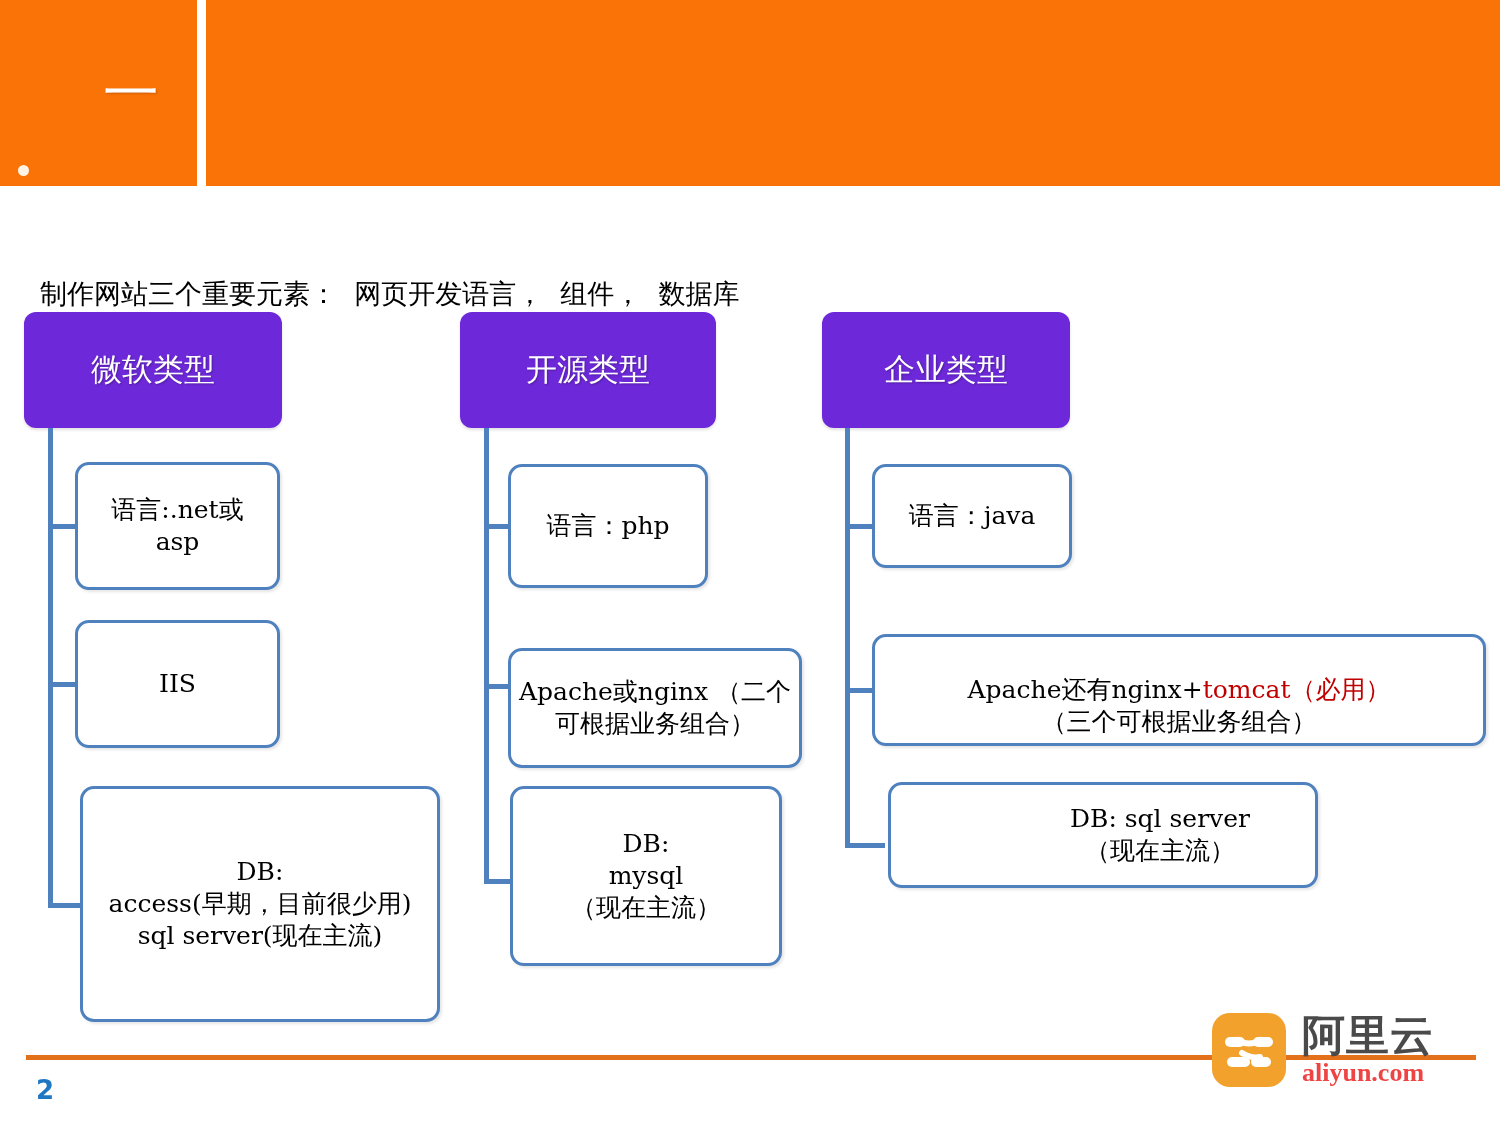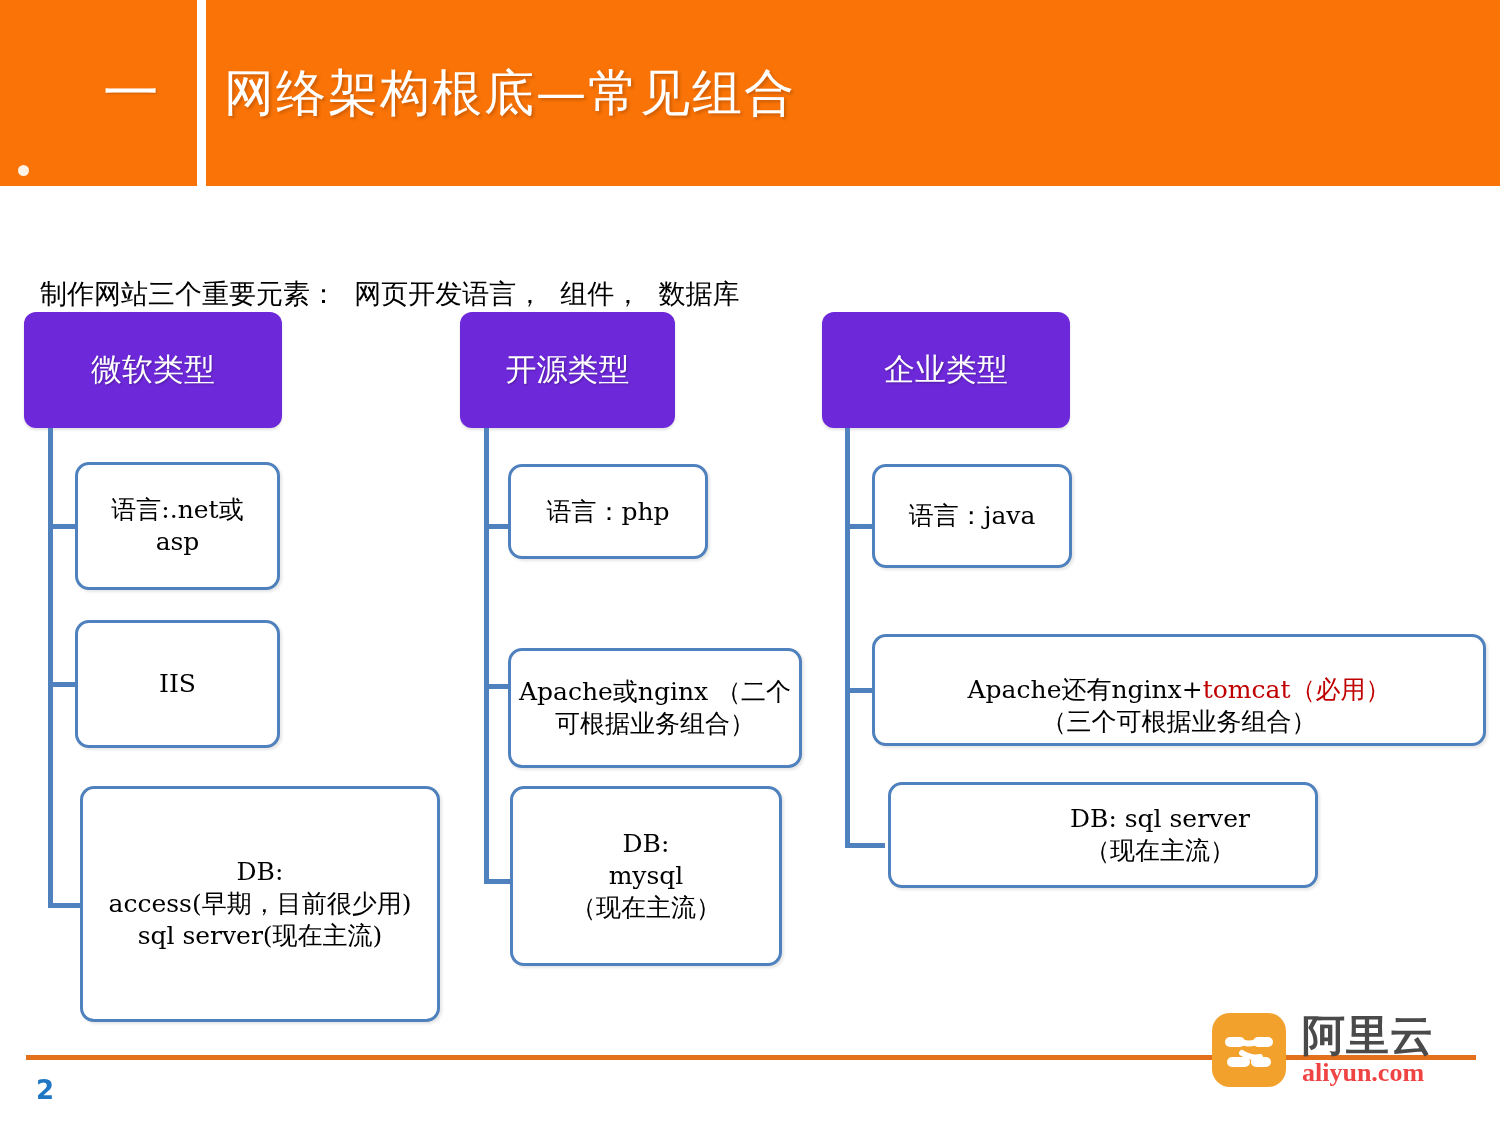--- a/index.html
+++ b/index.html
@@ -107,44 +107,43 @@
 </style>
 </head>
 <body>
 
 <div class="slide">
 
   <div class="hdr-left"></div>
   <div class="hdr-bullet"></div>
   <div class="hdr-num">一</div>
   <div class="hdr-right"></div>
-  <div class="hdr-title">网络架构根底—常见组合</div>
 
   <div class="subtitle">制作网站三个重要元素：  网页开发语言，  组件，  数据库</div>
 
   <div class="col-head" style="left:24px;top:312px;width:258px;height:116px;">微软类型</div>
   <div class="trunk" style="left:48px;top:428px;height:480px;"></div>
   <div class="stub" style="left:48px;top:524px;width:32px;"></div>
   <div class="stub" style="left:48px;top:682px;width:32px;"></div>
   <div class="stub" style="left:48px;top:903px;width:38px;"></div>
 
   <div class="node" style="left:75px;top:620px;width:205px;height:128px;">IIS</div>
   <div class="node" style="left:75px;top:462px;width:205px;height:128px;">语言:.net或
 asp</div>
   <div class="node" style="left:80px;top:786px;width:360px;height:236px;">DB:
 access(早期，目前很少用)
 sql server(现在主流)</div>
 
-  <div class="col-head" style="left:460px;top:312px;width:215px;height:116px;">开源类型</div>
+  <div class="col-head" style="left:460px;top:312px;width:256px;height:116px;">开源类型</div>
   <div class="trunk" style="left:484px;top:428px;height:456px;"></div>
   <div class="stub" style="left:484px;top:524px;width:28px;"></div>
   <div class="stub" style="left:484px;top:684px;width:28px;"></div>
   <div class="stub" style="left:484px;top:879px;width:28px;"></div>
 
-  <div class="node" style="left:508px;top:464px;width:200px;height:95px;">语言：php</div>
+  <div class="node" style="left:508px;top:464px;width:200px;height:124px;">语言：php</div>
   <div class="node wrapbox" style="left:508px;top:648px;width:294px;height:120px;">Apache或nginx
 （二个可根据业务组合）</div>
   <div class="node" style="left:510px;top:786px;width:272px;height:180px;">DB:
 mysql
 （现在主流）</div>
 
   <div class="col-head" style="left:822px;top:312px;width:248px;height:116px;">企业类型</div>
   <div class="trunk" style="left:845px;top:428px;height:420px;"></div>
   <div class="stub" style="left:845px;top:524px;width:32px;"></div>
   <div class="stub" style="left:845px;top:688px;width:32px;"></div>

